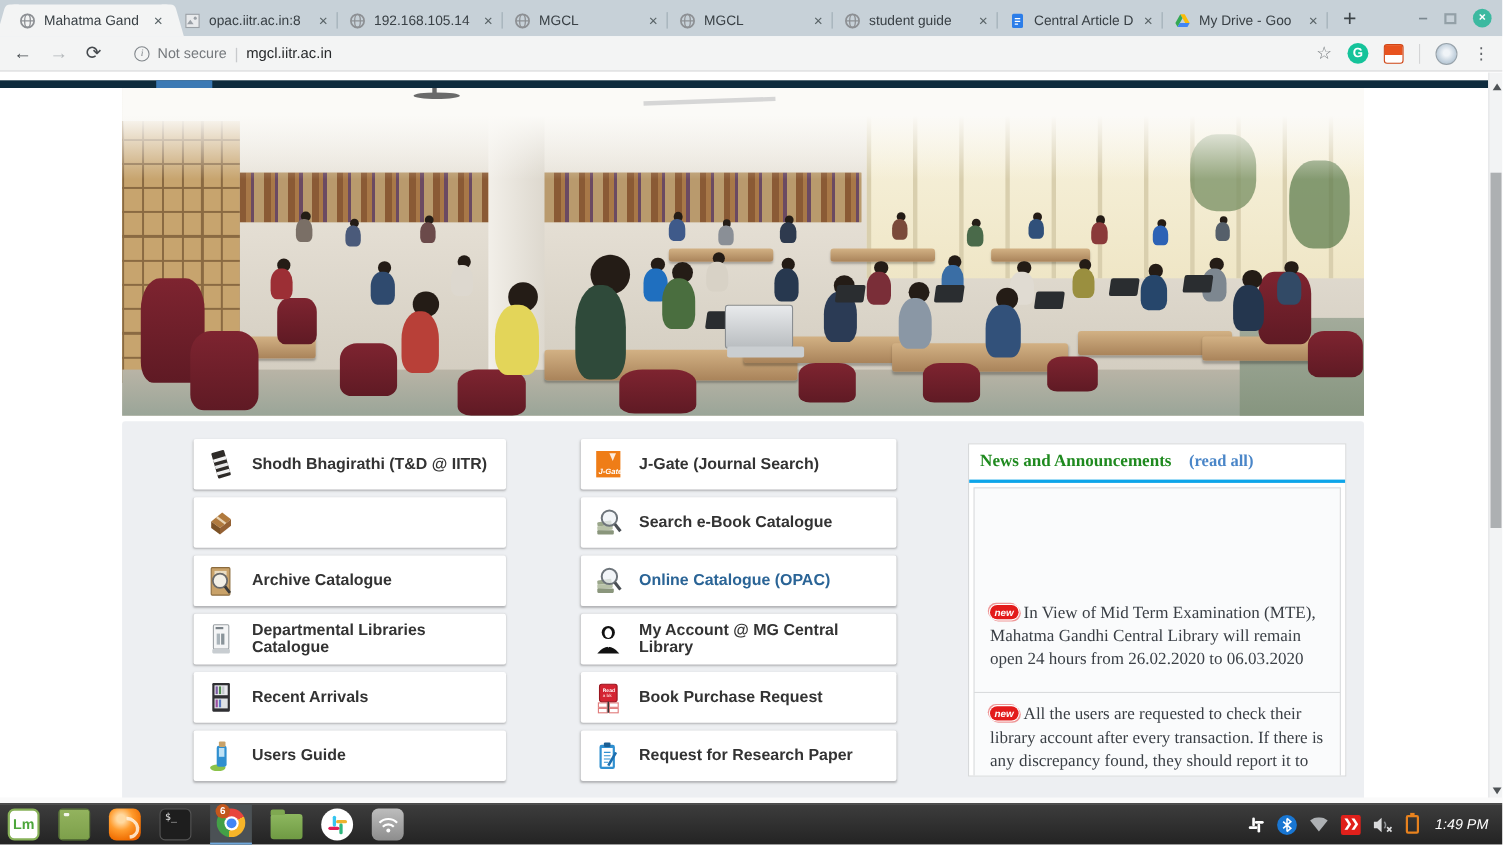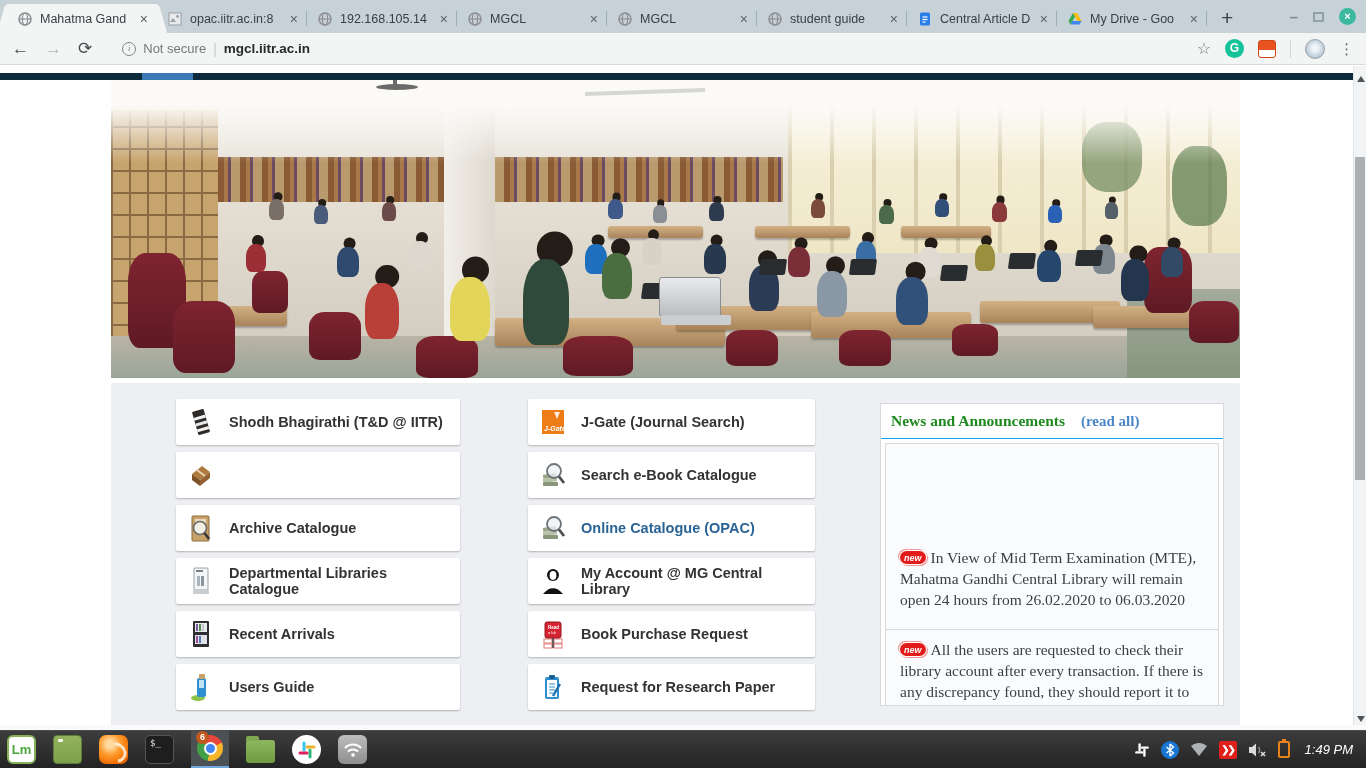--- a/index.html
+++ b/index.html
@@ -34,21 +34,21 @@
   .toolbar { position:absolute; left:0; top:33px; width:1366px; height:32px; background:#f3f4f4;
     border-bottom:1px solid #d9dadb; display:flex; align-items:center; padding:0 12px; gap:16px; }
   .navbtn { font-size:17px; color:#454a4e; }
   .navbtn.disabled { color:#b2b6b9; }
   .secchip { display:flex; align-items:center; gap:7px; margin-left:14px; }
   .info-i { width:14px; height:14px; border:1.4px solid #80868b; border-radius:50%;
     color:#80868b; font-size:9px; line-height:11px; text-align:center; font-style:italic;
     font-family:"Liberation Serif",serif; }
   .sec-label { color:#75797d; font-size:13px; }
   .chip-sep { color:#c8cacc; font-size:14px; }
-  .url { color:#27292b; font-size:13.5px;font-weight:bold; }
+  .url { color:#27292b; font-size:13.5px; }
   .tb-right { margin-left:auto; display:flex; align-items:center; gap:14px; }
   .star { color:#72777b; font-size:16px; }
   .gram { width:19px; height:19px; border-radius:50%; background:#15c39a; color:#fff;
     font-weight:bold; font-size:12px; line-height:19px; text-align:center; }
   .extic { width:18px; height:18px; border-radius:3px;
     background:linear-gradient(180deg,#e8531f 55%,#fff 55%); border:1px solid #d04515; }
   .tbsep { width:1px; height:18px; background:#d4d5d6; }
   .avatar { width:20px; height:20px; border-radius:50%; border:1px solid #97a2aa;
     background:radial-gradient(circle at 50% 45%, #f0f4f8 20%, #c4d2de 60%, #9fb4c4); }
   .dots { color:#5f6368; font-size:15px; letter-spacing:0; }
@@ -70,21 +70,21 @@
   .col-mid { left:528px; width:287px; }
   .card { height:46px; margin-bottom:7px; background:#fff; border-radius:2px;
     box-shadow:0 1px 2px rgba(0,0,0,.25); display:flex; align-items:center; gap:15px;
     padding:0 8px 0 12px; font-weight:bold; font-size:14.5px; color:#333; }
   .card .ic { width:26px; height:30px; flex:none; }
   .card.hl { color:#2a6496;text-align:right; }
 
   .news { position:absolute; left:880px; top:403px; width:344px; height:303px; background:#fff;
     border:1px solid #d7d9db; overflow:hidden; }
   .news-header { height:35px; display:flex; align-items:center; padding:0 10px;
-    border-bottom:1px solid #0ea5e9; font-family:"Liberation Serif",serif; }
+    border-bottom:3px solid #0ea5e9; font-family:"Liberation Serif",serif; }
   .news-title { color:#1f8a1f; font-weight:bold; font-size:15.5px; }
   .read-all { color:#4a86c8; font-weight:bold; font-size:15px; margin-left:16px; }
   .news-item { margin:4px 4px 0 4px; border:1px solid #d9dbdd; background:#fafbfc;
     padding:9px 14px; font-family:"Liberation Serif",serif; font-size:15.5px; color:#3a3f45;
     line-height:21px; overflow:hidden; }
   .news-item.first { padding-top:103px; height:187px; }
   .news-item.second { height:76px; margin-top:0; border-top:none; }
   .badge-new { display:inline-block; background:#e31b1b; color:#fff;
     font:italic bold 9px "Liberation Sans",sans-serif; padding:2px 4px 1px 4px;
     border-radius:7px; margin-right:5px; vertical-align:2px;

